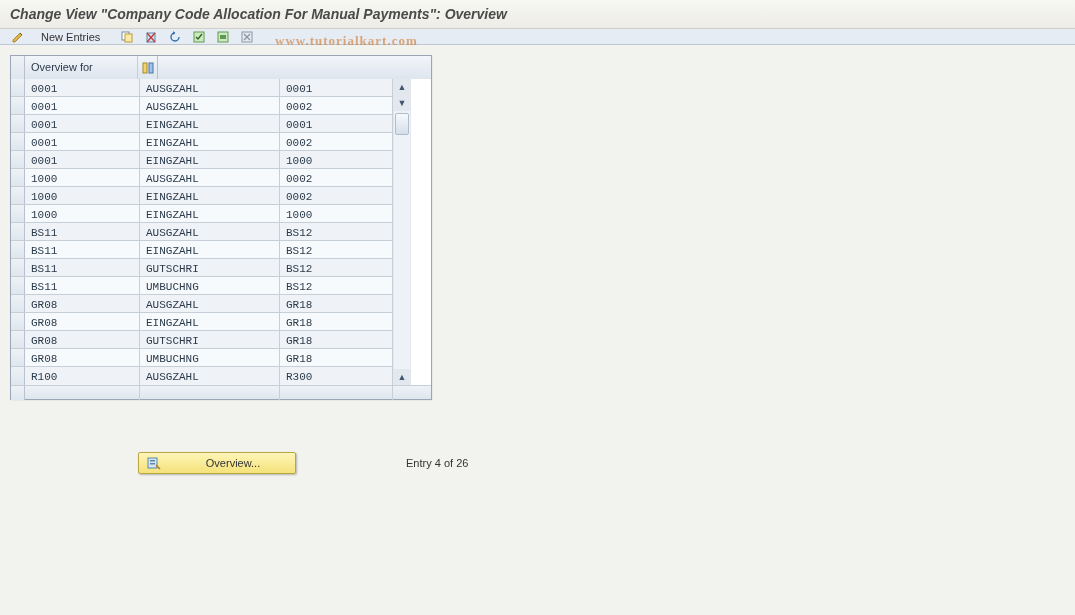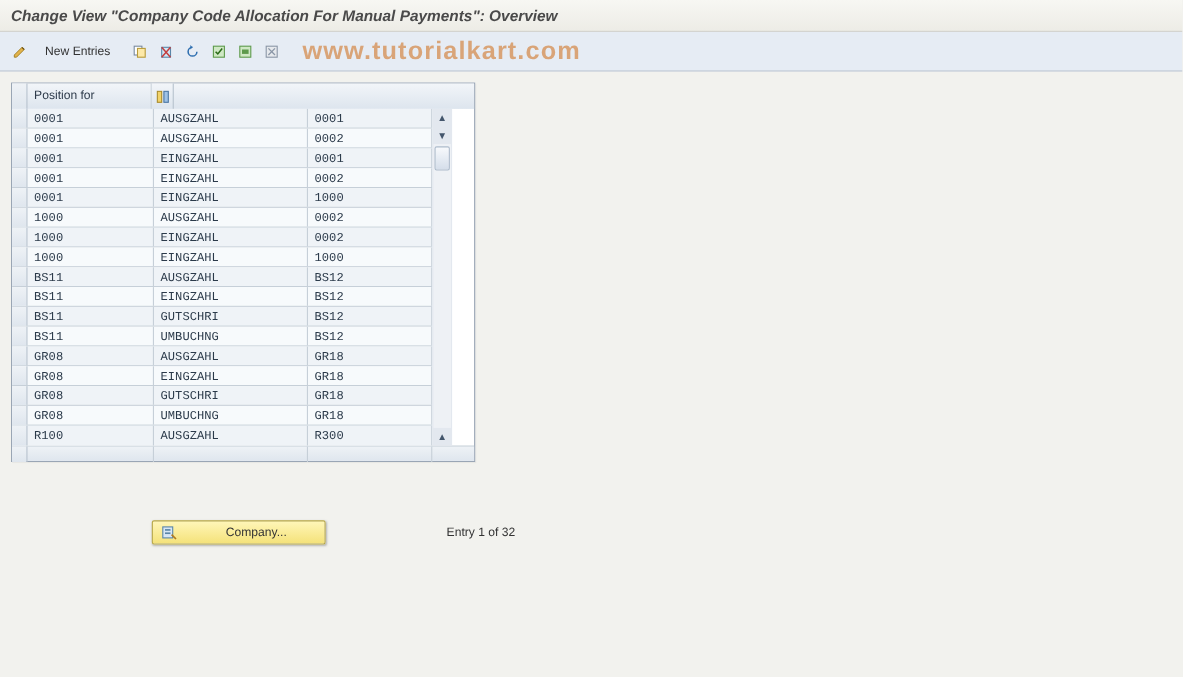--- a/index.html
+++ b/index.html
@@ -23,21 +23,21 @@
   }
   
   .toolbar {
     position: relative;
     display: flex;
     align-items: center;
     gap: 4px;
     padding: 4px 8px;
     background: #e6ecf4;
     border-bottom: 1px solid #bfc7d2;
-    height: 36px;
+    height: 16px;
   }
   .toolbar .tb-btn {
     width: 20px; height: 20px;
     display: flex; align-items: center; justify-content: center;
     border: 1px solid transparent;
     border-radius: 2px;
     font-size: 12px;
     cursor: pointer;
   }
   .toolbar .new-entries {
@@ -46,26 +46,26 @@
     font-size: 11px;
     color: #333;
     cursor: pointer;
     border: 1px solid transparent;
     border-radius: 2px;
   }
   .watermark {
     position: absolute;
     left: 275px;
     top: 4px;
-    font-size: 23px;
+    font-size: 13px;
     font-weight: 600;
     letter-spacing: 1px;
     color: rgba(206,105,19,0.55);
     pointer-events: none;
-    font-family: Liberation Sans, sans-serif;
+    font-family: Liberation Serif, serif;
   }
   
   .content {
     position: relative;
     padding: 10px;
   }
   
   .grid-wrap {
     display: inline-block;
     border: 1px solid #9aa6b5;
@@ -249,21 +249,21 @@
   </div>
   <div class="watermark">www.tutorialkart.com</div>
 </div>
 
 <div class="content">
   <div class="grid-wrap">
     
     <div class="grid-header">
       <div class="grid-row">
         <div class="row-gutter"></div>
-        <div class="col col-pf">Position for</div>
+        <div class="col col-pf">Overview for</div>
         <div class="sel-col">
           <svg width="12" height="12" viewBox="0 0 12 12">
               <rect x="1" y="1" width="4" height="10" fill="#f2d36b" stroke="#a88a2a"></rect>
               <rect x="7" y="1" width="4" height="10" fill="#9fc2e6" stroke="#4a76a3"></rect>
             </svg>
         </div>
       </div>
     </div>
     
     <div style="display:flex;">
@@ -412,17 +412,17 @@
   <div class="bottom-row">
     <div class="position-btn">
       <span class="pb-icon">
         <svg width="14" height="14" viewBox="0 0 14 14">
             <rect x="1" y="2" width="9" height="10" fill="#d6e6f5" stroke="#5a86a8"></rect>
             <rect x="3" y="4" width="5" height="1.5" fill="#5a86a8"></rect>
             <rect x="3" y="7" width="5" height="1.5" fill="#5a86a8"></rect>
             <path d="M9 9 L13 13" stroke="#b07a1e" stroke-width="1.5"></path>
           </svg>
       </span>
-      <span style="flex:1;text-align:center;">Company...</span>
+      <span style="flex:1;text-align:center;">Overview...</span>
     </div>
-    <div class="entry-status">Entry 1 of 32</div>
+    <div class="entry-status">Entry 4 of 26</div>
   </div>
 </div>
 
 </body></html>

